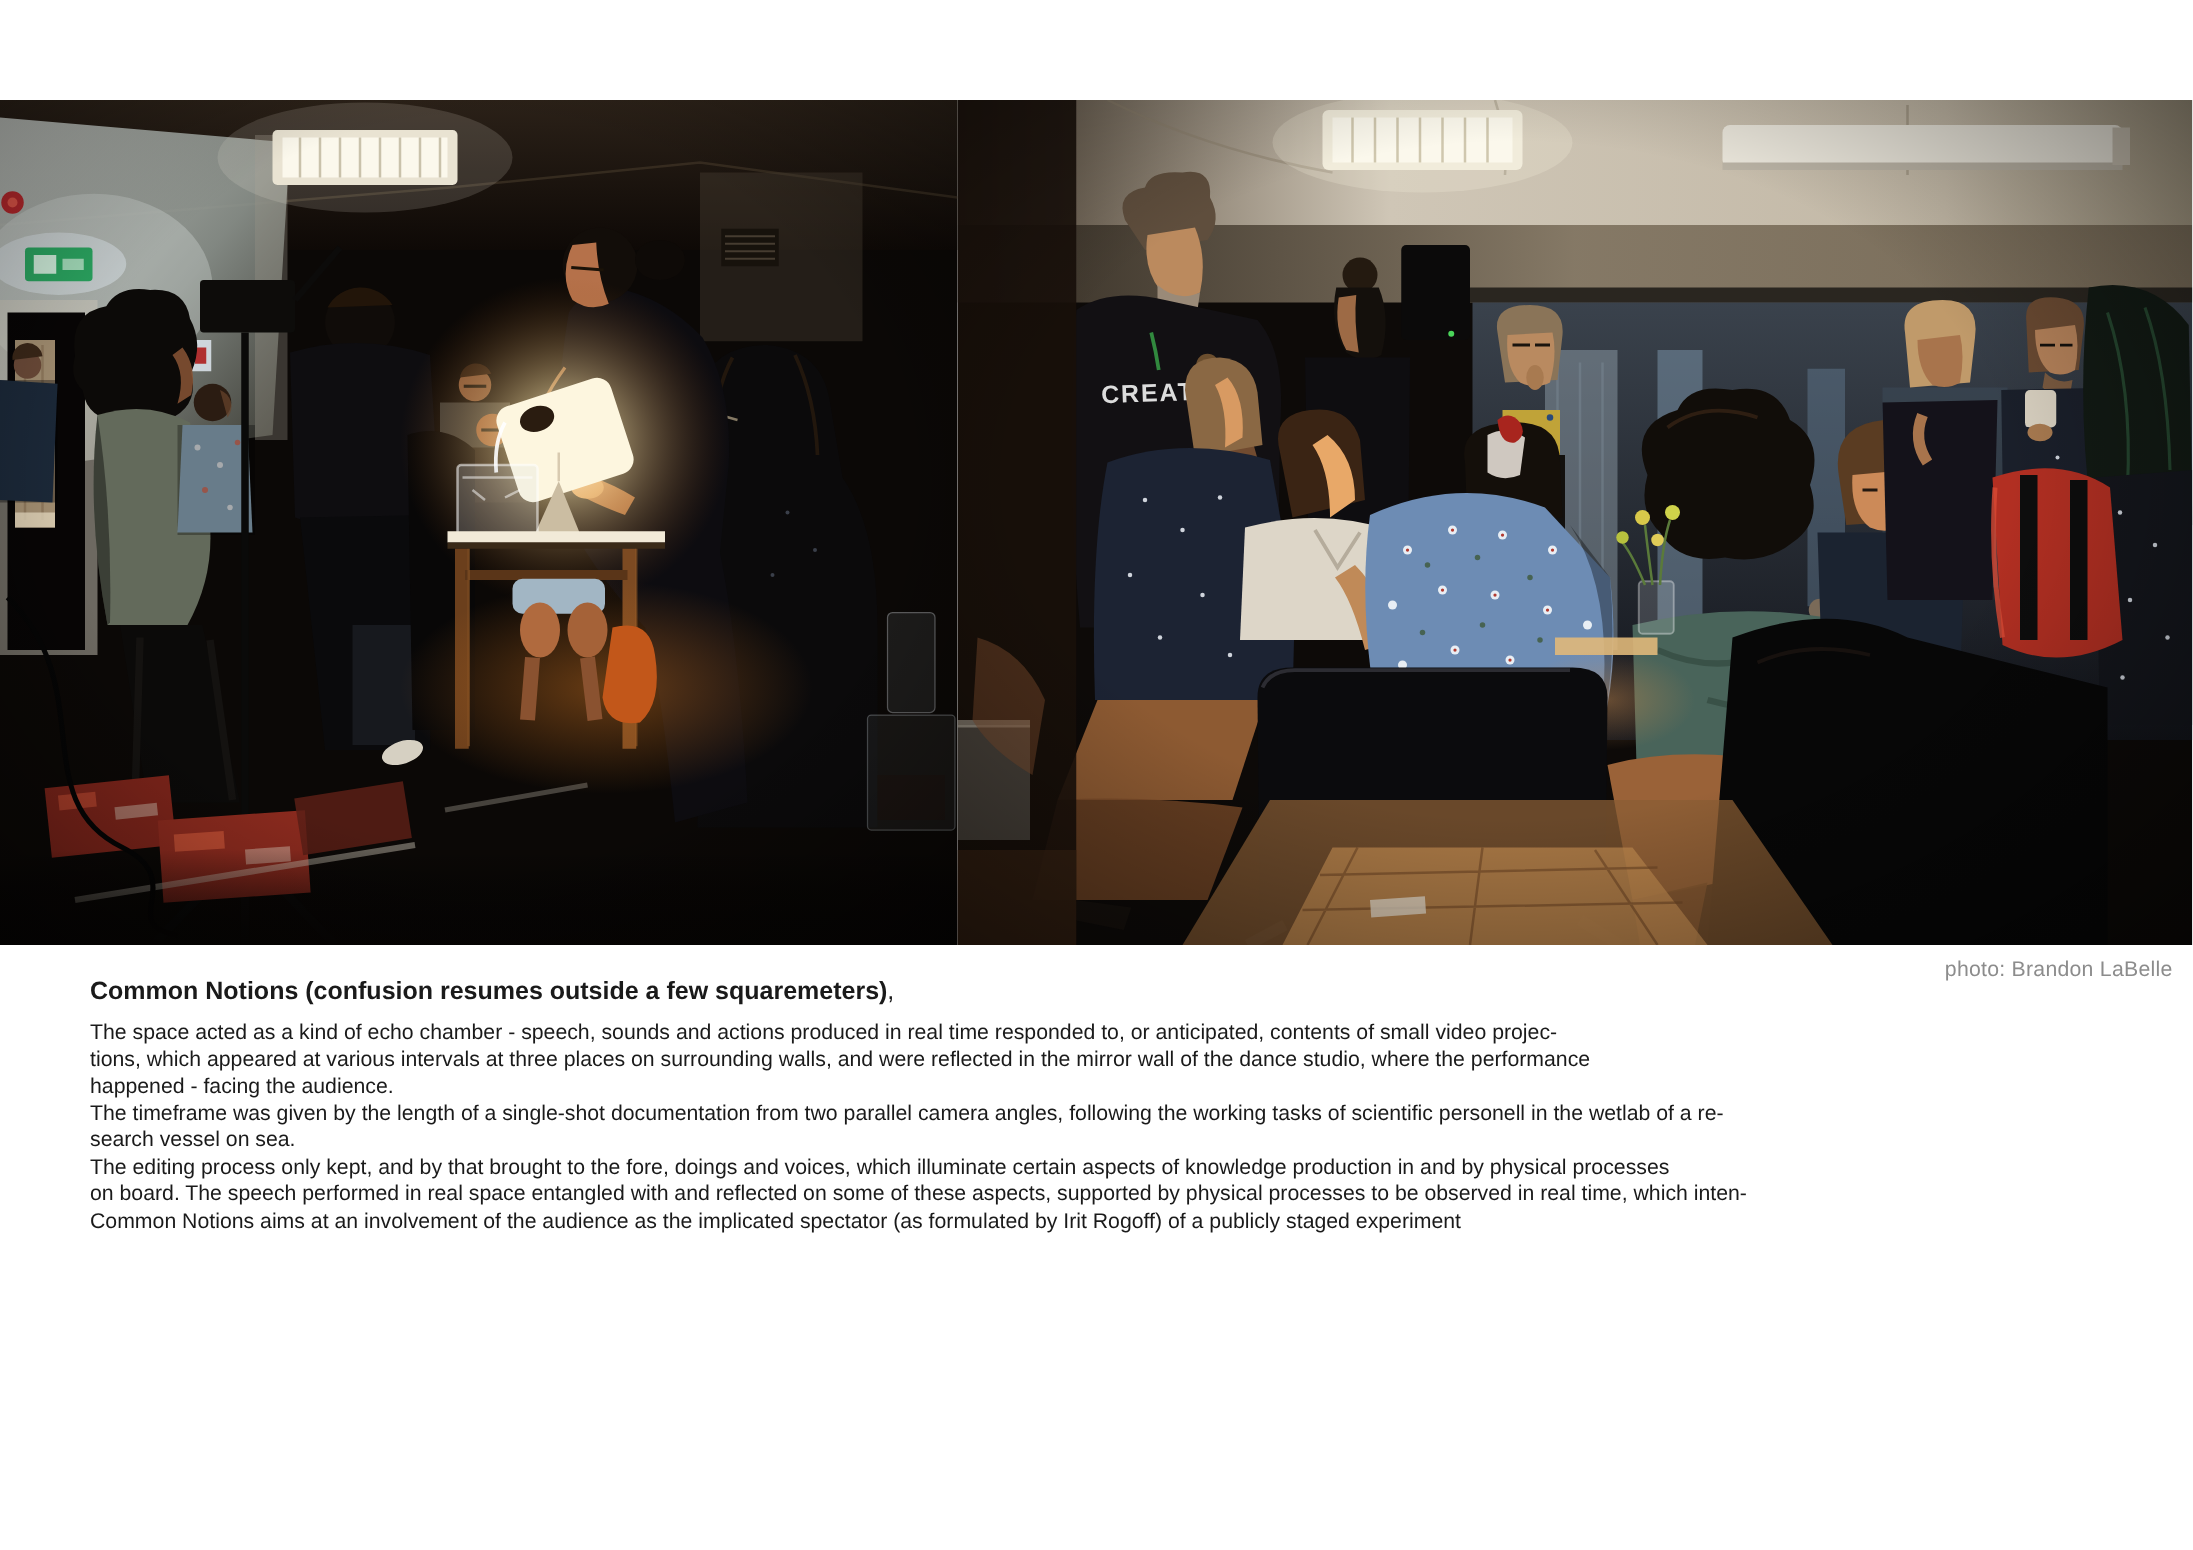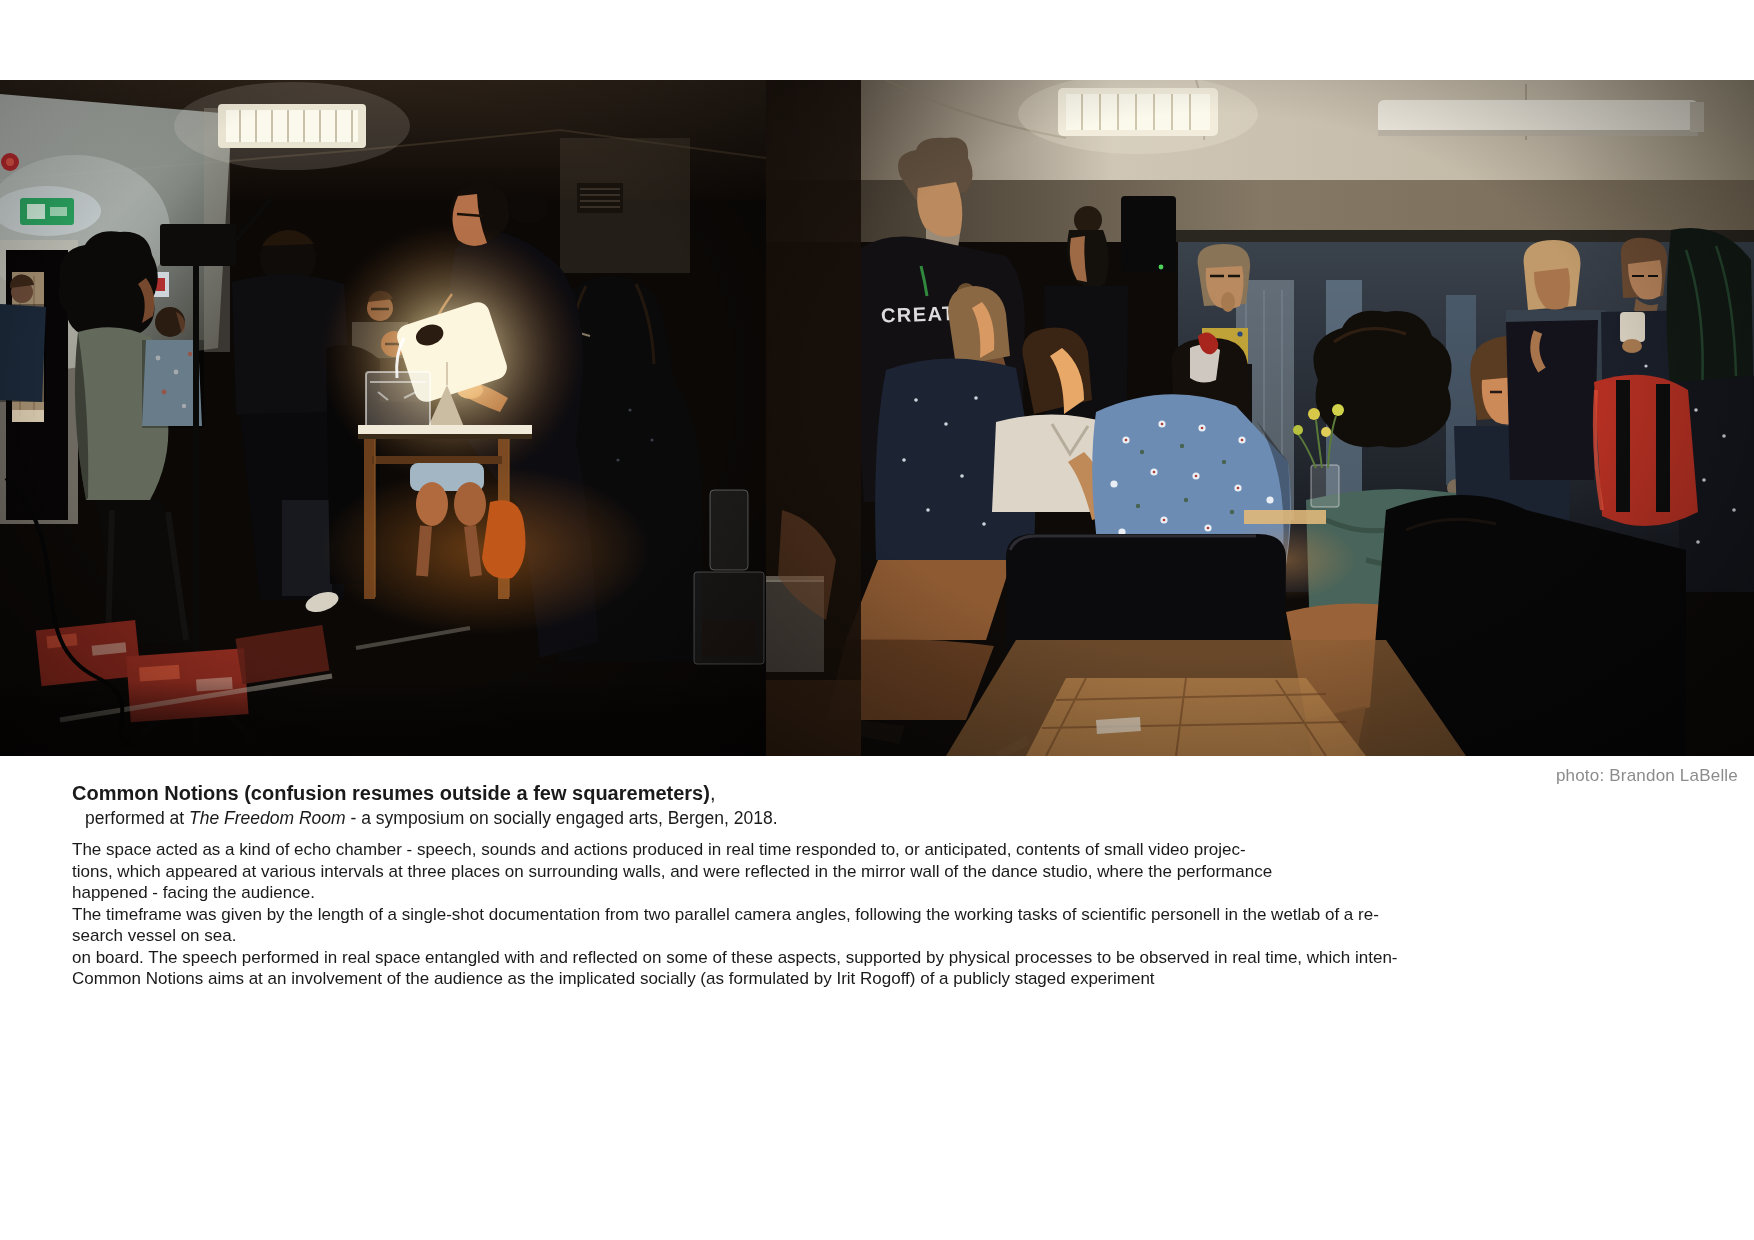--- a/index.html
+++ b/index.html
@@ -466,25 +466,25 @@
 
       <rect width="988" height="676" fill="url(#Rvig)"></rect>
     </svg>
 
   </div>
 
   <div class="credit">photo: Brandon LaBelle</div>
 
   <div class="textblock">
     <div class="title-line"><span class="b">Common Notions (confusion resumes outside a few squaremeters)</span><span>,</span></div>
-    <div class="subtitle-line"><span>performed at </span><span class="i">The Freedom Room</span><span> - a symposium on socially engaged arts, Bergen, 2018.</span></div>
     <div class="body-text">
       <div class="body-line">The space acted as a kind of echo chamber - speech, sounds and actions produced in real time responded to, or anticipated, contents of small video projec-</div>
       <div class="body-line">tions, which appeared at various intervals at three places on surrounding walls, and were reflected in the mirror wall of the dance studio, where the performance</div>
       <div class="body-line">happened - facing the audience.</div>
       <div class="body-line">The timeframe was given by the length of a single-shot documentation from two parallel camera angles, following the working tasks of scientific personell in the wetlab of a re-</div>
       <div class="body-line">search vessel on sea.</div>
+      <div class="body-line">The editing process only kept, and by that brought to the fore, doings and voices, which illuminate certain aspects of knowledge production in and by physical processes</div>
       <div class="body-line">on board. The speech performed in real space entangled with and reflected on some of these aspects, supported by physical processes to be observed in real time, which inten-</div>
-      <div class="body-line">Common Notions aims at an involvement of the audience as the implicated socially (as formulated by Irit Rogoff) of a publicly staged experiment</div>
+      <div class="body-line">Common Notions aims at an involvement of the audience as the implicated spectator (as formulated by Irit Rogoff) of a publicly staged experiment</div>
     </div>
   </div>
 
 </div>
 
 </body></html>

